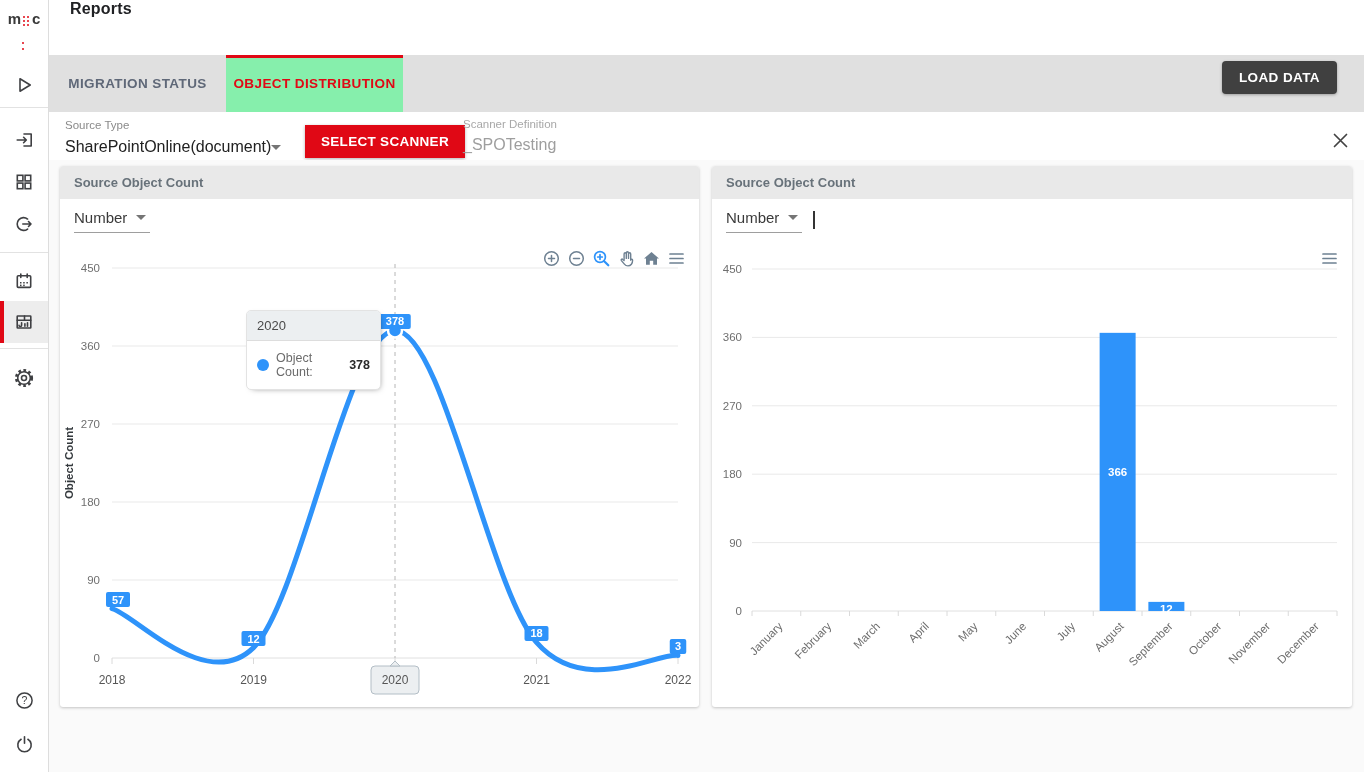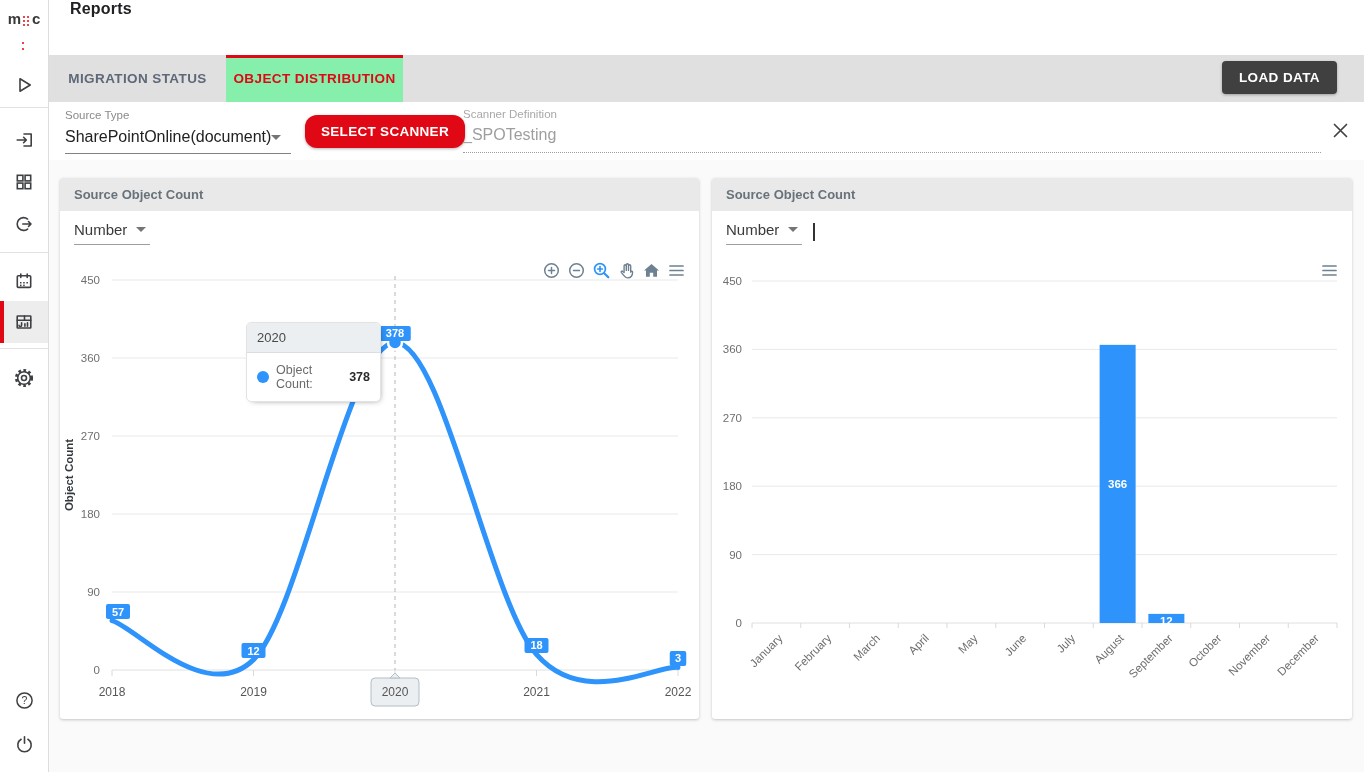--- a/index.html
+++ b/index.html
@@ -18,40 +18,40 @@
   .nav-item.active { background:#ededed; }
   .nav-item.active::before { content:""; position:absolute; left:0; top:0; width:4px; height:100%; background:#e00815; }
   .sb-divider { position:absolute; left:0; width:48px; border-top:1px solid #e2e2e2; }
   .sb-icon { display:block; }
 
   
   .main { position:absolute; left:49px; top:0; width:1315px; height:772px; }
   .topbar { height:55px; background:#fff; display:flex; align-items:flex-start; padding-left:21px; }
   .page-title { font-size:16px; font-weight:bold; color:#202124; letter-spacing:.2px; }
 
-  .tabsbar { position:relative; height:47px; background:#e0e0e0; display:flex; }
+  .tabsbar { position:relative; height:57px; background:#e0e0e0; display:flex; }
   .tab { width:177px; display:flex; align-items:center; justify-content:center; font-size:13.5px; font-weight:bold; letter-spacing:.4px; color:#5f6878; cursor:pointer; }
   .tab.active { background:#86efac; color:#e00815; border-top:3px solid #e00815; padding-bottom:3px; }
   .load-data-btn { position:absolute; right:27px; top:6px; height:33px; padding:0 17px; background:#404040; color:#fff; font-family:"Liberation Sans",sans-serif; font-size:13.5px; font-weight:bold; letter-spacing:.4px; border:none; border-radius:4px; box-shadow:0 1px 3px rgba(0,0,0,.3); cursor:pointer; }
 
   .filterbar { position:relative; height:60px; background:#fff; }
   .field-label { font-size:11.5px; color:#8a8a8a; }
   .source-type { position:absolute; left:16px; top:7px; width:226px; border-bottom:1px solid #828282; padding-bottom:7px; cursor:pointer; }
   .source-type .value-row { display:flex; align-items:center; justify-content:flex-start; margin-top:7px; }
   .source-type .value { font-size:16px; color:#212121; }
   .dd-arrow { width:0; height:0; border-left:5px solid transparent; border-right:5px solid transparent; border-top:5px solid #757575; }
-  .select-scanner-btn { position:absolute; left:256px; top:13px; height:33px; padding:0 16px; background:#e00815; color:#fff; font-family:"Liberation Sans",sans-serif; font-size:13.5px; font-weight:bold; letter-spacing:.3px; border:none; border-radius:12px; box-shadow:0 1px 3px rgba(0,0,0,.3); cursor:pointer; }
+  .select-scanner-btn { position:absolute; left:256px; top:13px; height:33px; padding:0 16px; background:#e00815; color:#fff; font-family:"Liberation Sans",sans-serif; font-size:13.5px; font-weight:bold; letter-spacing:.3px; border:none; border-radius:0; box-shadow:0 1px 3px rgba(0,0,0,.3); cursor:pointer; }
   .scanner-def { position:absolute; left:414px; top:6px; right:43px; border-bottom:1px dotted #9e9e9e; padding-bottom:8px; }
   .scanner-def .field-label { color:#a8a8a8; }
   .scanner-def .value { font-size:16px; color:#9e9e9e; margin-top:6px; }
   .close-x { position:absolute; right:14px; top:19px; cursor:pointer; }
 
   
   .content { position:absolute; left:0; top:160px; width:1315px; height:612px; background:#fafafa; }
-  .panel { position:absolute; top:18px; height:541px; background:#fff; border-radius:3px; box-shadow:0 1px 3px rgba(0,0,0,.22); }
+  .panel { position:absolute; top:6px; height:541px; background:#fff; border-radius:3px; box-shadow:0 1px 3px rgba(0,0,0,.22); }
   .panel-left { left:11px; width:639px; }
   .panel-right { left:663px; width:640px; }
   .panel-header { height:33px; background:#e9e9e9; display:flex; align-items:center; padding:0 14px; font-size:13px; font-weight:bold; color:#68727a; border-radius:3px 3px 0 0; }
   .selector-row { position:relative; height:45px; }
   .number-select { position:absolute; left:14px; top:10px; display:flex; align-items:center; gap:9px; padding-bottom:6px; border-bottom:1px solid #9e9e9e; min-width:76px; cursor:pointer; }
   .number-select .value { font-size:15px; color:#3a3a3a; }
   .text-caret { display:inline-block; width:1.5px; height:18px; background:#333; margin-left:5px; }
   .chart-wrap { position:relative; height:463px; }
   .chart-toolbar { position:absolute; top:5px; right:13px; display:flex; align-items:center; gap:6px; z-index:3; }
   .ct-icon { cursor:pointer; display:block; }

